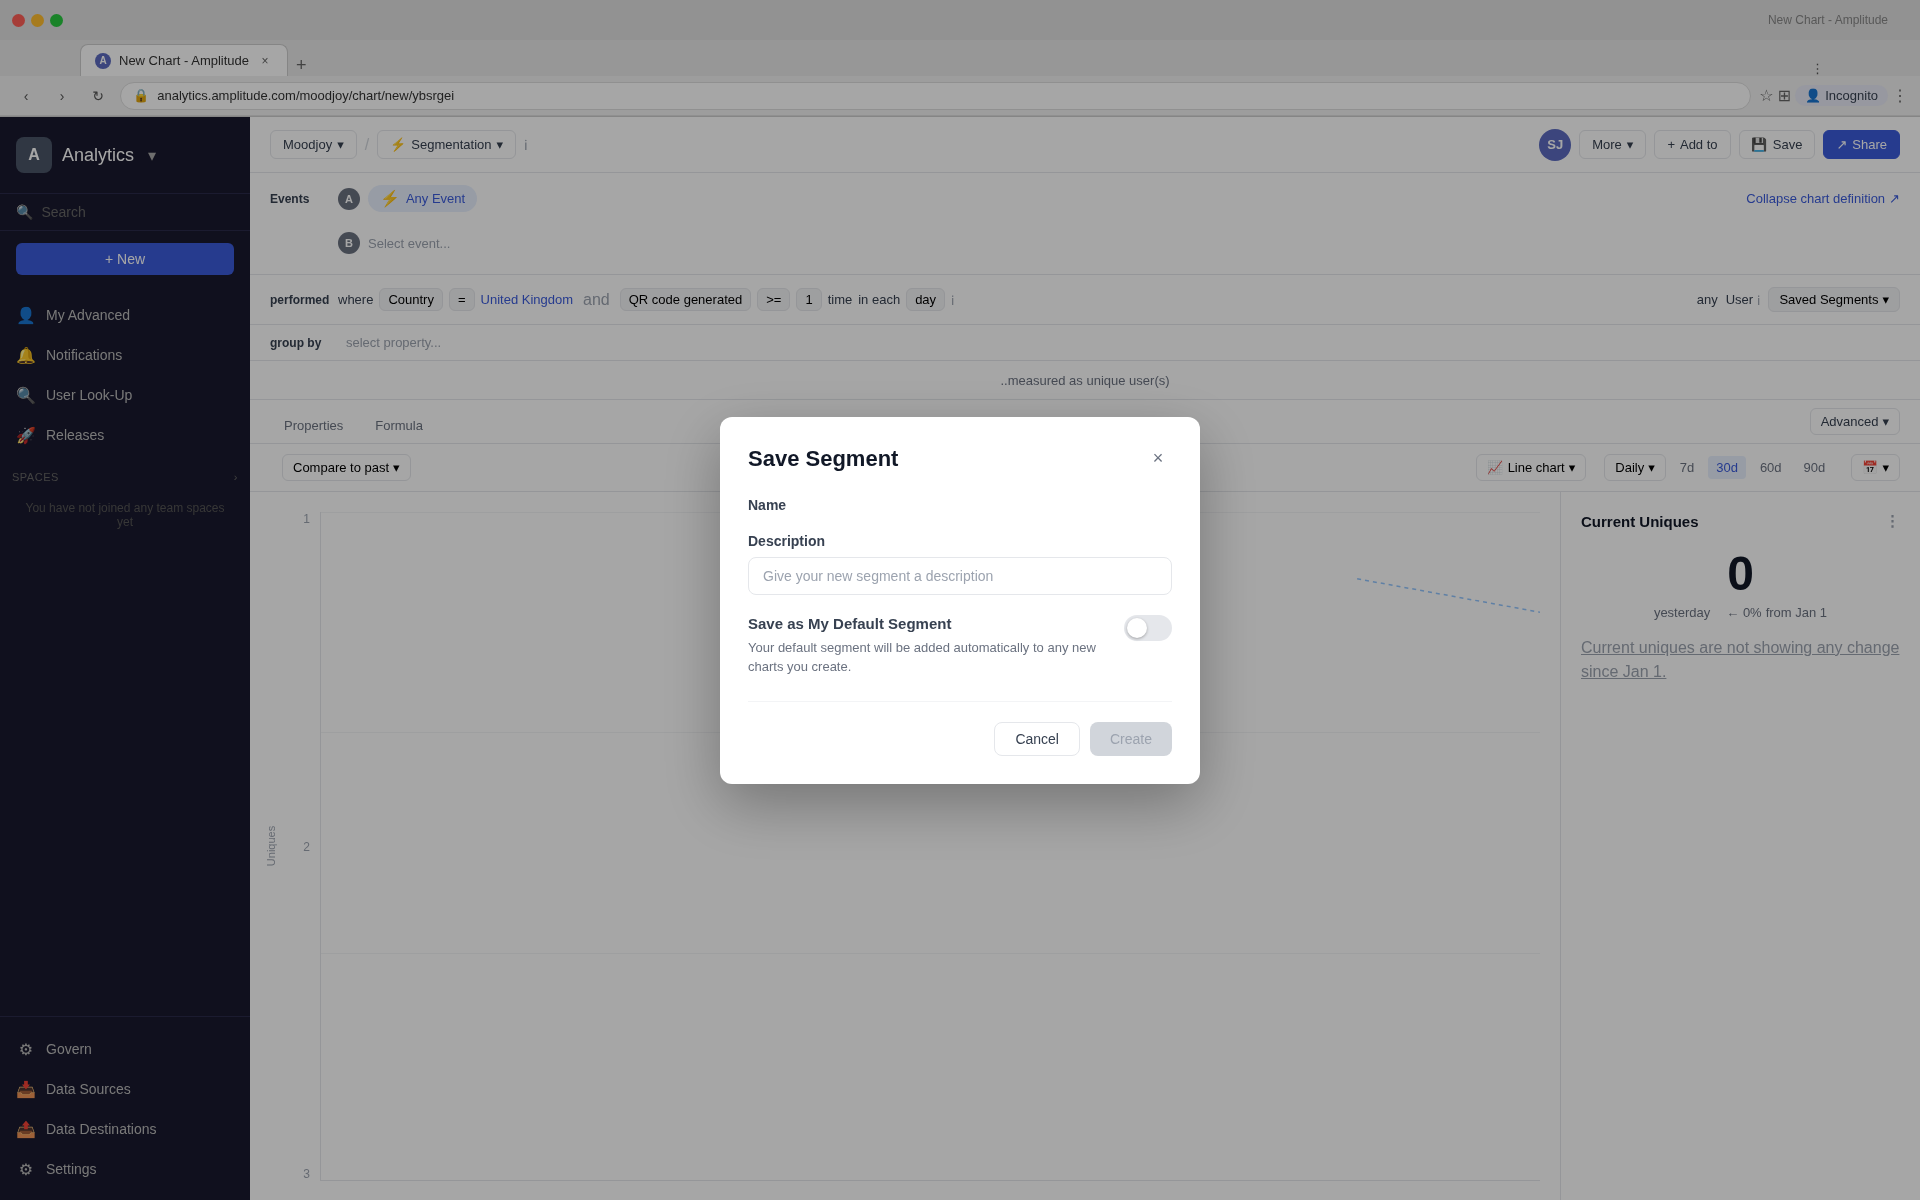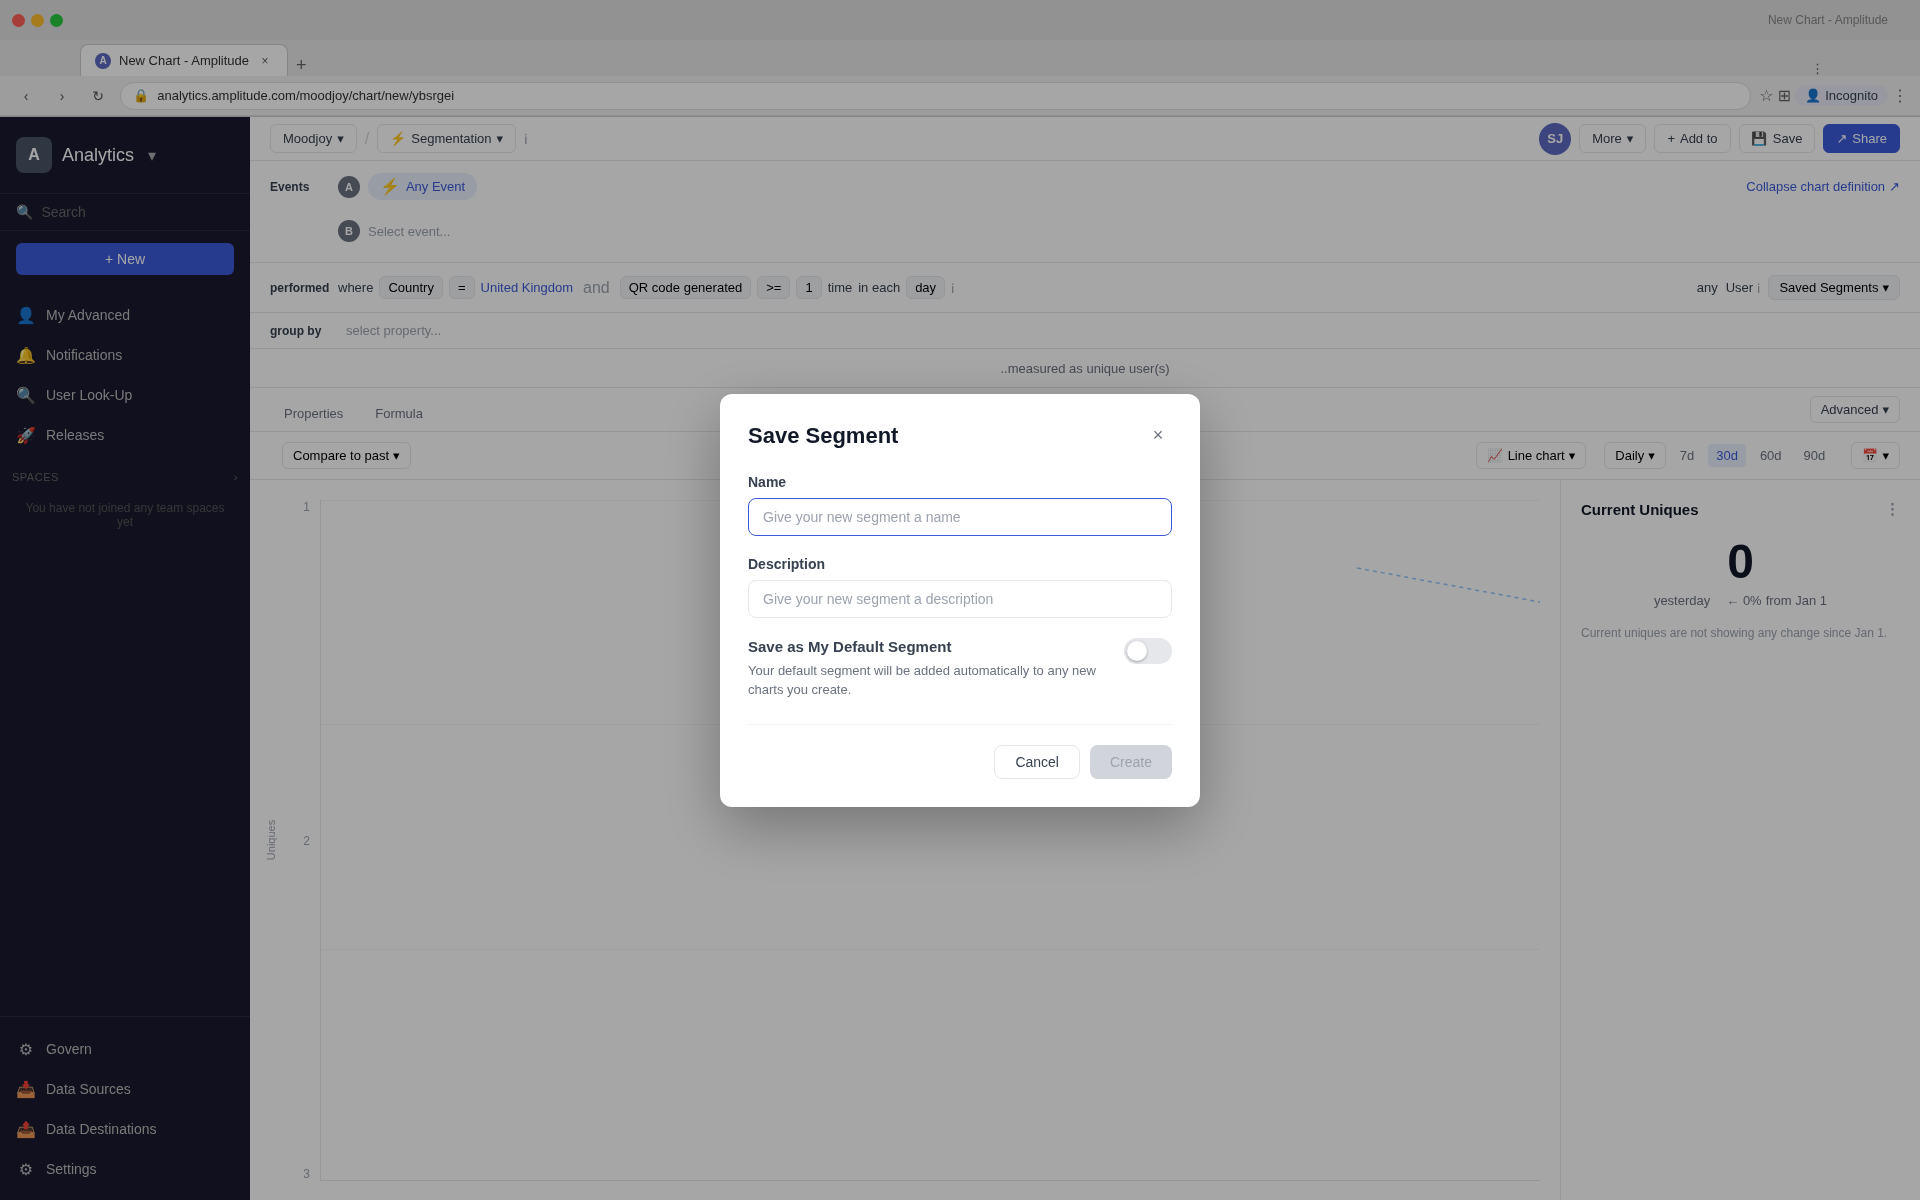--- a/index.html
+++ b/index.html
@@ -164,21 +164,21 @@
 
     
     .main-content {
       flex: 1;
       display: flex;
       flex-direction: column;
       background: #f8f9fa;
       overflow: hidden;
     }
     .main-toolbar {
-      height: 44px;
+      height: 56px;
       background: #fff;
       border-bottom: 1px solid #e5e7eb;
       display: flex;
       align-items: center;
       padding: 0 20px;
       gap: 12px;
     }
     .toolbar-left { display: flex; align-items: center; gap: 8px; flex: 1; }
     .toolbar-right { display: flex; align-items: center; gap: 8px; }
     .toolbar-btn {
@@ -306,21 +306,21 @@
       background: #fff;
       border-left: 1px solid #e5e7eb;
       padding: 20px;
       display: flex;
       flex-direction: column;
     }
     .panel-title { font-size: 15px; font-weight: 600; color: #111827; margin-bottom: 16px; display: flex; align-items: center; justify-content: space-between; }
     .panel-metric { text-align: center; margin-bottom: 16px; }
     .panel-metric-value { font-size: 48px; font-weight: 700; color: #111827; }
     .panel-metric-sub { font-size: 13px; color: #6b7280; display: flex; align-items: center; justify-content: center; gap: 16px; margin-top: 4px; }
-    .panel-note { font-size: 12px; color: #9ca3af; line-height: 1.5; }
+    .panel-note { font-size: 16px; color: #9ca3af; line-height: 1.5; text-decoration: underline; }
     .panel-dots { color: #9ca3af; cursor: pointer; }
 
     
     .modal-overlay {
       position: fixed;
       top: 0; left: 0; right: 0; bottom: 0;
       background: rgba(0,0,0,0.35);
       display: flex;
       align-items: center;
       justify-content: center;
@@ -707,21 +707,20 @@
 
 <div class="modal-overlay">
   <div class="modal">
     <div class="modal-header">
       <span class="modal-title">Save Segment</span>
       <div class="modal-close">×</div>
     </div>
 
     <div class="modal-field">
       <div class="modal-label">Name</div>
-      <input class="modal-input" type="text" placeholder="Give your new segment a name" style="">
     </div>
 
     <div class="modal-field">
       <div class="modal-label">Description</div>
       <input class="modal-input no-focus" type="text" placeholder="Give your new segment a description" style="">
     </div>
 
     <div class="modal-default-row">
       <div class="modal-default-info">
         <div class="modal-default-title">Save as My Default Segment</div>

